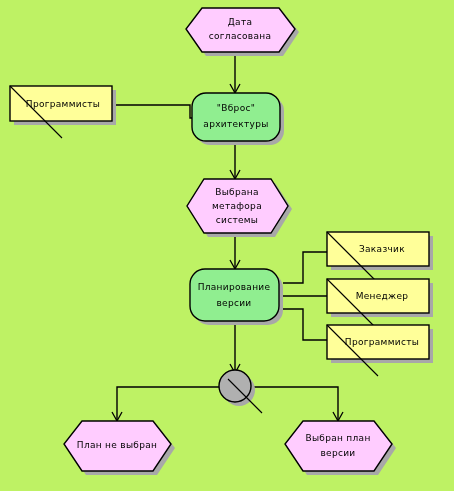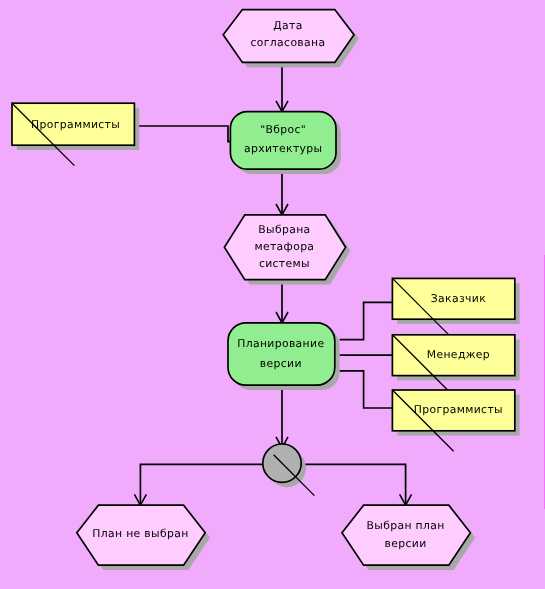--- a/index.html
+++ b/index.html
@@ -10,21 +10,21 @@
   body {
     width: 454px;
     height: 491px;
     overflow: hidden;
     font-family: "DejaVu Sans", sans-serif;
   }
   #diagram-root {
     position: relative;
     width: 454px;
     height: 491px;
-    background: #f0abfc;
+    background: #bef264;
   }
   svg.diagram {
     display: block;
     width: 454px;
     height: 491px;
   }
   .node-label {
     font-family: "DejaVu Sans", sans-serif;
     font-size: 9px;
     fill: #000000;

